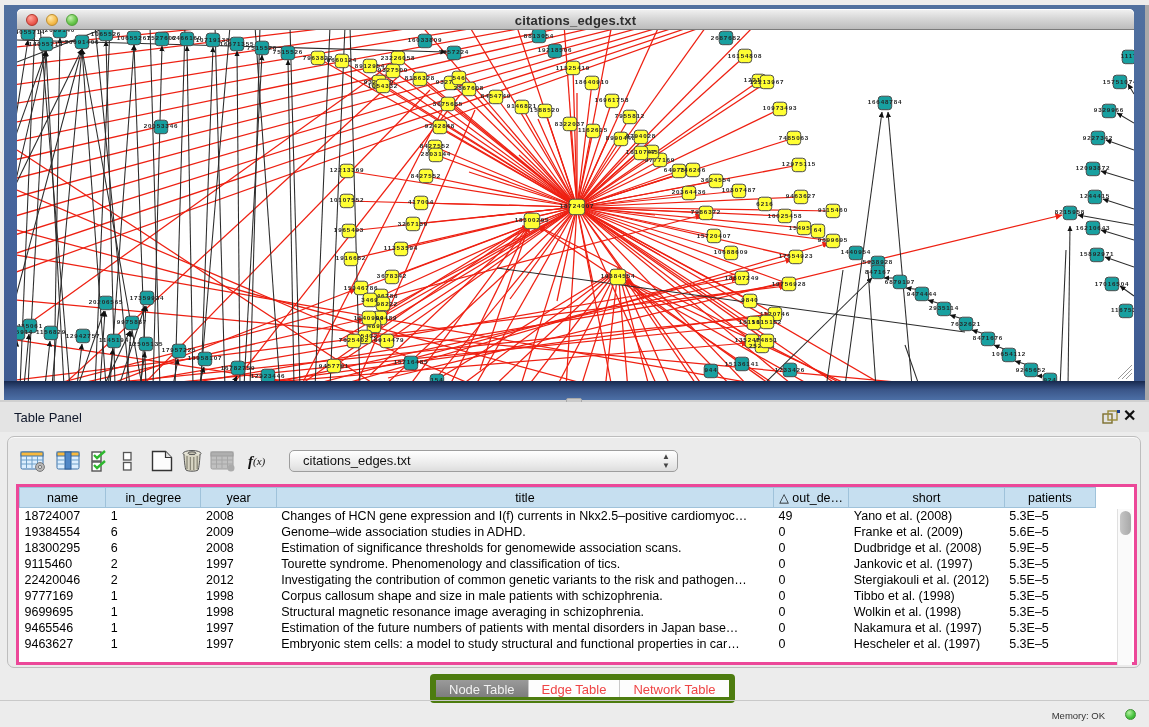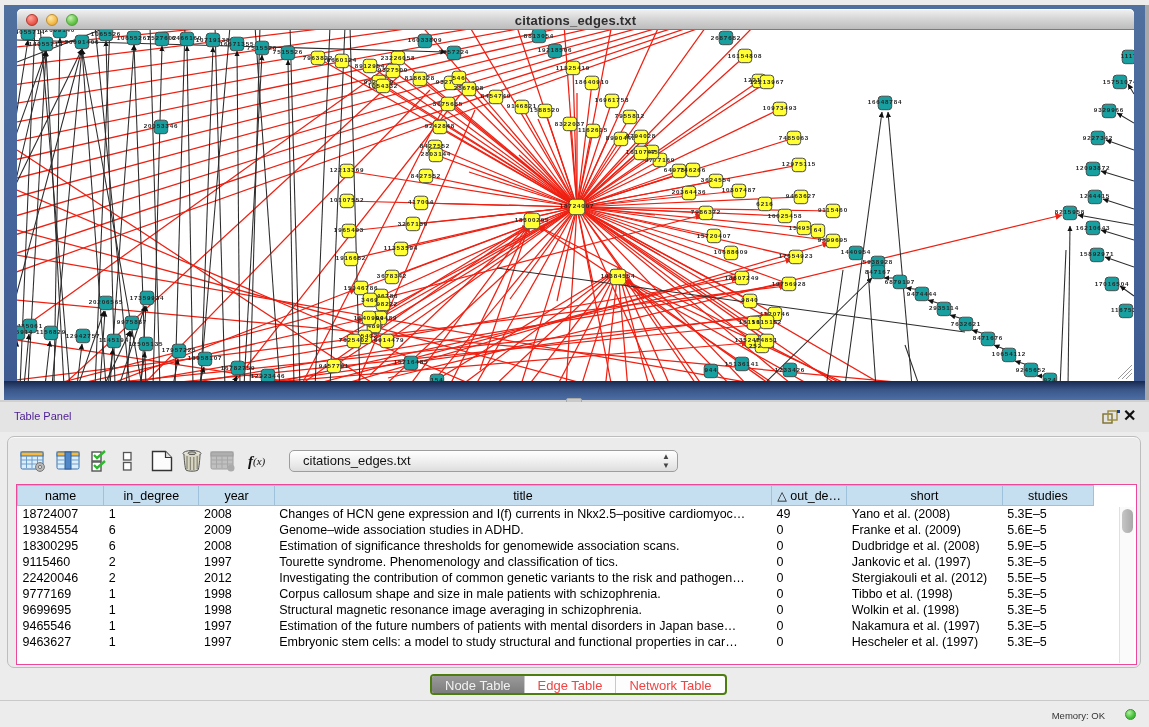--- a/index.html
+++ b/index.html
@@ -8,32 +8,32 @@
 .macwin{position:absolute;left:17px;top:9px;width:1117px;height:372px;border-radius:5px 5px 0 0;background:#fff}
 .titlebar{position:absolute;left:0;top:0;width:100%;height:21px;border-radius:5px 5px 0 0;background:linear-gradient(180deg,#f2f2f2 0%,#d8d8d8 45%,#bcbcbc 100%);border-bottom:1px solid #7b7b7b;box-shadow:inset 0 1px 0 #fdfdfd}
 .title{position:absolute;width:100%;text-align:center;top:4px;font-size:13px;font-weight:bold;color:#2e2e2e;letter-spacing:.2px}
 .tl{position:absolute;top:5px;width:12px;height:12px;border-radius:50%}
 .tl.r{left:9px;background:radial-gradient(circle at 35% 30%,#ffa59a,#ee6156 55%,#d3352a);border:1px solid #b4362c}
 .tl.y{left:29px;background:radial-gradient(circle at 35% 30%,#ffe9ad,#f6bf50 55%,#df9b2d);border:1px solid #c08e2e}
 .tl.g{left:49px;background:radial-gradient(circle at 35% 30%,#c6f1b2,#6cc94f 55%,#43a32c);border:1px solid #51a23a}
 .splitter{position:absolute;left:0;top:400px;width:1149px;height:2px;background:#d0d0d0}
 .notch{position:absolute;left:566px;top:398px;width:16px;height:6px;background:#c9c9c9;border-radius:2px;border:1px solid #a9a9a9}
 .tpheader{position:absolute;left:0;top:402px;width:1149px;height:30px;background:#e4e4e4}
-.tpheader .t{position:absolute;left:14px;top:8px;font-size:11px;color:#4c1d95}
+.tpheader .t{position:absolute;left:14px;top:8px;font-size:13px;color:#0f172a}
 .tpanel{position:absolute;left:7px;top:436px;width:1134px;height:232px;background:#ebebeb;border:1px solid #bdbdbd;border-radius:7px;box-shadow:inset 0 1px 0 #fafafa}
 .dd{position:absolute;left:289px;top:450px;width:389px;height:22px;background:linear-gradient(180deg,#ffffff,#e9e9e9 70%,#dddddd);border:1px solid #9d9d9d;border-radius:5px;font-size:13px;color:#111;line-height:20px;padding-left:13px}
 .dd .arr{position:absolute;right:7px;top:1px;font-size:8px;color:#444;line-height:9px;text-align:center}
-.tablewrap{position:absolute;left:16px;top:484px;width:1121px;height:181px;background:#fff;border:1px solid #ec4899}
+.tablewrap{position:absolute;left:16px;top:484px;width:1121px;height:181px;background:#fff;border:3px solid #ec4899}
 table.t{border-collapse:collapse;table-layout:fixed;font-size:12.5px;color:#000;width:1077px}
 table.t th{background:#c6dff0;border:1px solid #9fc2da;font-weight:normal;height:20px;font-size:12.5px;padding:0}
 table.t td{height:16px;line-height:16px;padding:0 0 0 5px;white-space:nowrap;overflow:hidden;border-right:none}
 table.t td.c5{text-align:left}
 .scroll{position:absolute;right:2px;top:22px;width:15px;height:156px;background:#fafafa;border-left:1px solid #e0e0e0}
 .thumb{position:absolute;left:2px;top:2px;width:11px;height:24px;background:linear-gradient(90deg,#c6c6c6,#a8a8a8);border-radius:6px}
-.tabs{position:absolute;left:430px;top:674px;height:21px;display:flex;border:2px solid #4d7c0f;border-radius:4px;overflow:hidden;background:#fdfdfd;font-size:13px}
+.tabs{position:absolute;left:430px;top:674px;height:29px;display:flex;border:6px solid #4d7c0f;border-radius:4px;overflow:hidden;background:#fdfdfd;font-size:13px}
 .tabs .seg{padding:2px 13px 0 13px;height:20px}
 .tabs .sel{background:linear-gradient(180deg,#9a9a9a,#787878);color:#f2f2f2}
 .tabs .n{color:#ef4444;border-left:1px solid #c9c9c9}
 .statusline{position:absolute;left:0;top:700px;width:1149px;height:1px;background:#c9c9c9}
 .mem{position:absolute;right:44px;top:710px;font-size:9.5px;color:#333}
 .memdot{position:absolute;right:13px;top:709px;width:11px;height:11px;border-radius:50%;background:radial-gradient(circle at 35% 30%,#b4f0a0,#44c23c 60%,#2ca326);border:1px solid #3f8f36}
 .flicon{position:absolute;left:1102px;top:410px}
 .xicon{position:absolute;left:1123px;top:406px;font-size:16px;font-weight:bold;color:#111}
 </style></head><body>
 <div class="frame">
@@ -674,21 +674,21 @@
         <col style="width:91px">
       </colgroup>
 <thead>
         <tr>
           <th>name</th>
           <th>in_degree</th>
           <th>year</th>
           <th>title</th>
           <th>△ out_de…</th>
           <th>short</th>
-          <th>studies</th>
+          <th>patients</th>
         </tr>
       </thead>
 <tbody>
 <tr>
           <td class="c0">18724007</td>
           <td class="c1">1</td>
           <td class="c2">2008</td>
           <td class="c3">Changes of HCN gene expression and I(f) currents in Nkx2.5–positive cardiomyoc…</td>
           <td class="c4">49</td>
           <td class="c5">Yano et al. (2008)</td>

